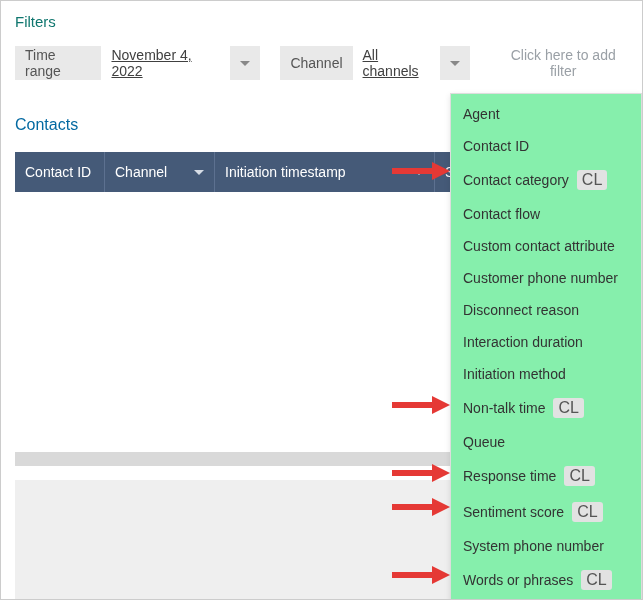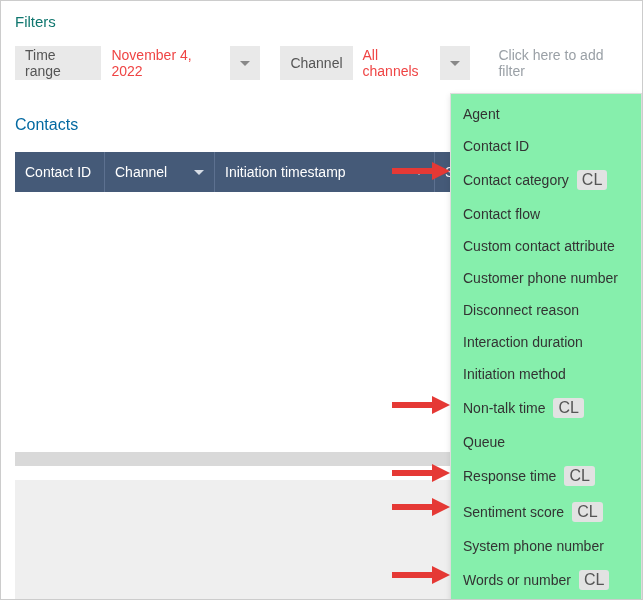--- a/index.html
+++ b/index.html
@@ -35,34 +35,36 @@
     padding: 0 10px;
     font-size: 14px;
   }
   .pill-label {
     color: #555;
     margin-right: 10px;
   }
   .pill-value {
     background: #fff;
     padding: 4px 10px;
-    color: #ef4444;
+    color: #404040;
+    text-decoration: underline;
   }
   .caret {
     width: 0;
     height: 0;
     border-left: 5px solid transparent;
     border-right: 5px solid transparent;
     border-top: 5px solid #888;
     margin-left: 10px;
   }
   .add-filter {
     color: #9aa0a6;
     margin-left: 8px;
     font-size: 14px;
+    text-align: center;
   }
   .contacts-section {
     margin-top: 24px;
     padding: 0 14px;
   }
   .contacts-title {
     font-size: 16px;
     color: #0369a1;
     margin: 14px 0 18px;
   }
@@ -230,21 +232,21 @@
       <span class="cl-badge">CL</span>
     </div>
     <div class="dd-item">
       <span>Sentiment score</span>
       <span class="cl-badge">CL</span>
     </div>
     <div class="dd-item">
       <span>System phone number</span>
     </div>
     <div class="dd-item">
-      <span>Words or number</span>
+      <span>Words or phrases</span>
       <span class="cl-badge">CL</span>
     </div>
   </div>
 
 <div id="arrows-container">
     <div class="arrow" style="top: 161px; left: 391px;">
       <svg width="58" height="18" viewBox="0 0 58 18">
     <rect x="0" y="6" width="40" height="6" fill="#e53935"></rect>
     <polygon points="40,0 58,9 40,18" fill="#e53935"></polygon>
   </svg>

